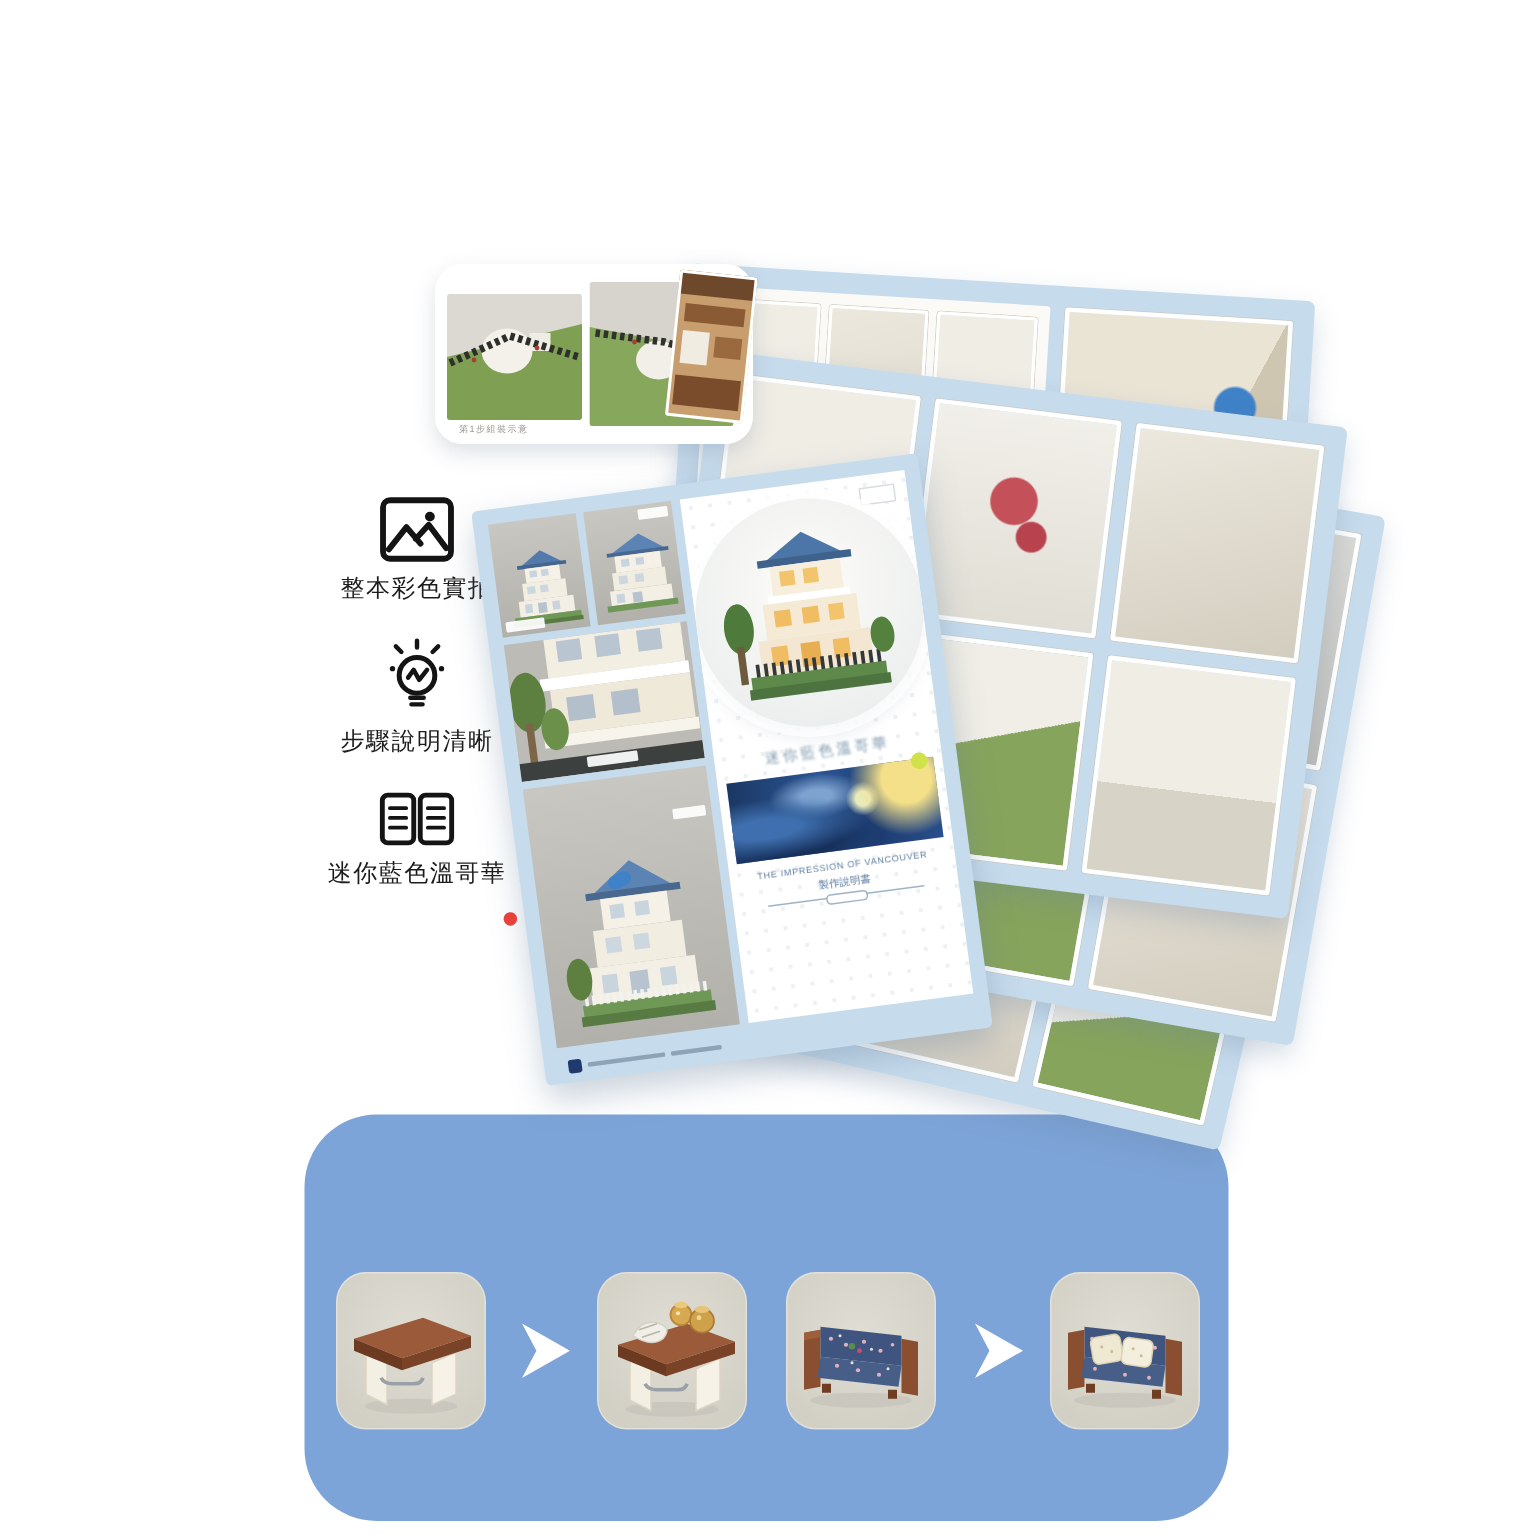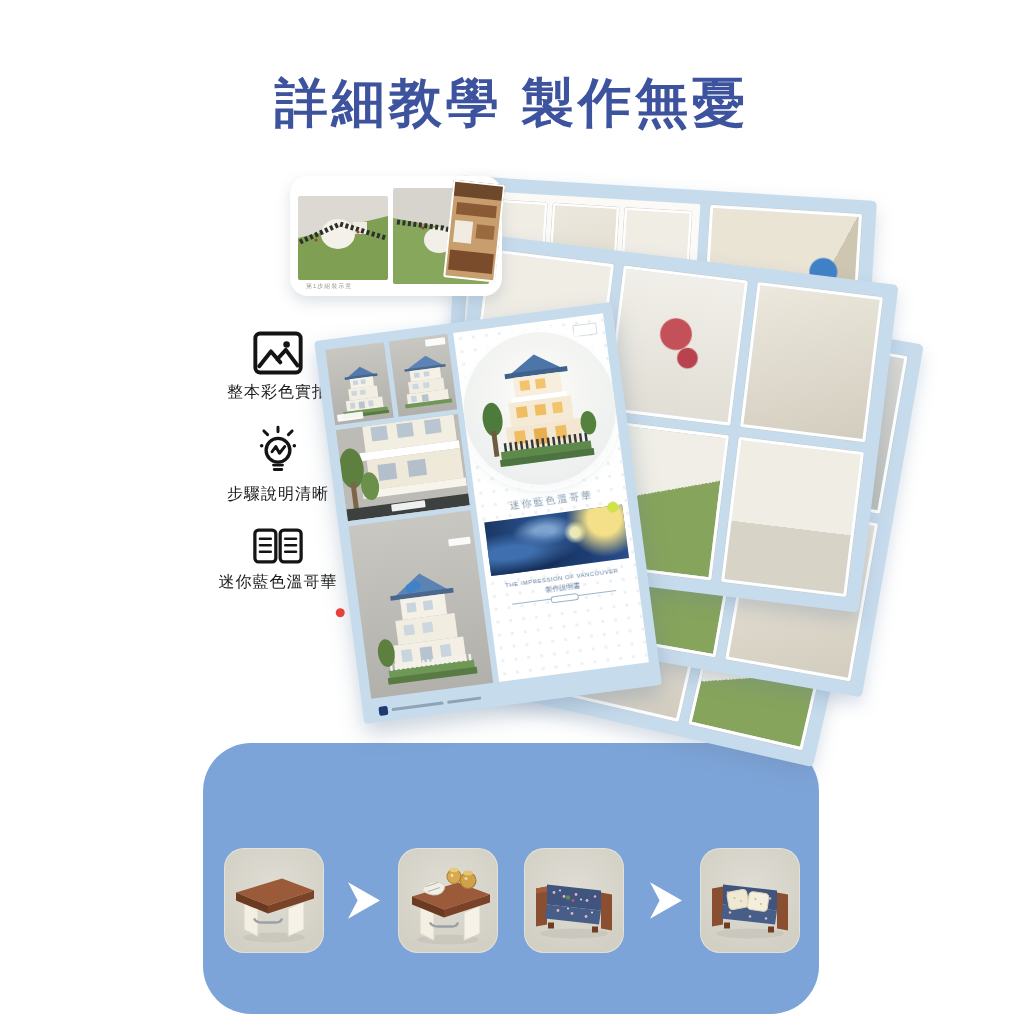--- a/index.html
+++ b/index.html
@@ -108,21 +108,20 @@
   .tile svg{width:100%;height:100%;display:block;}
   .arrow{width:32px;height:38px;background:#fff;flex:none;
          clip-path:polygon(0 2%,100% 50%,0 98%,30% 50%);}
   .sp{flex:none;}
 </style>
 </head>
 <body>
 
 <div class="canvas">
 
-  <div class="title">詳細教學 製作無憂</div>
 
   <div class="collage">
 
     <div class="mpage pageA">
       <div class="pgrid">
         <div class="strip">
           <div class="ph ph-room"></div>
           <div class="ph ph-beige"></div>
           <div class="ph ph-room"></div>
         </div>

